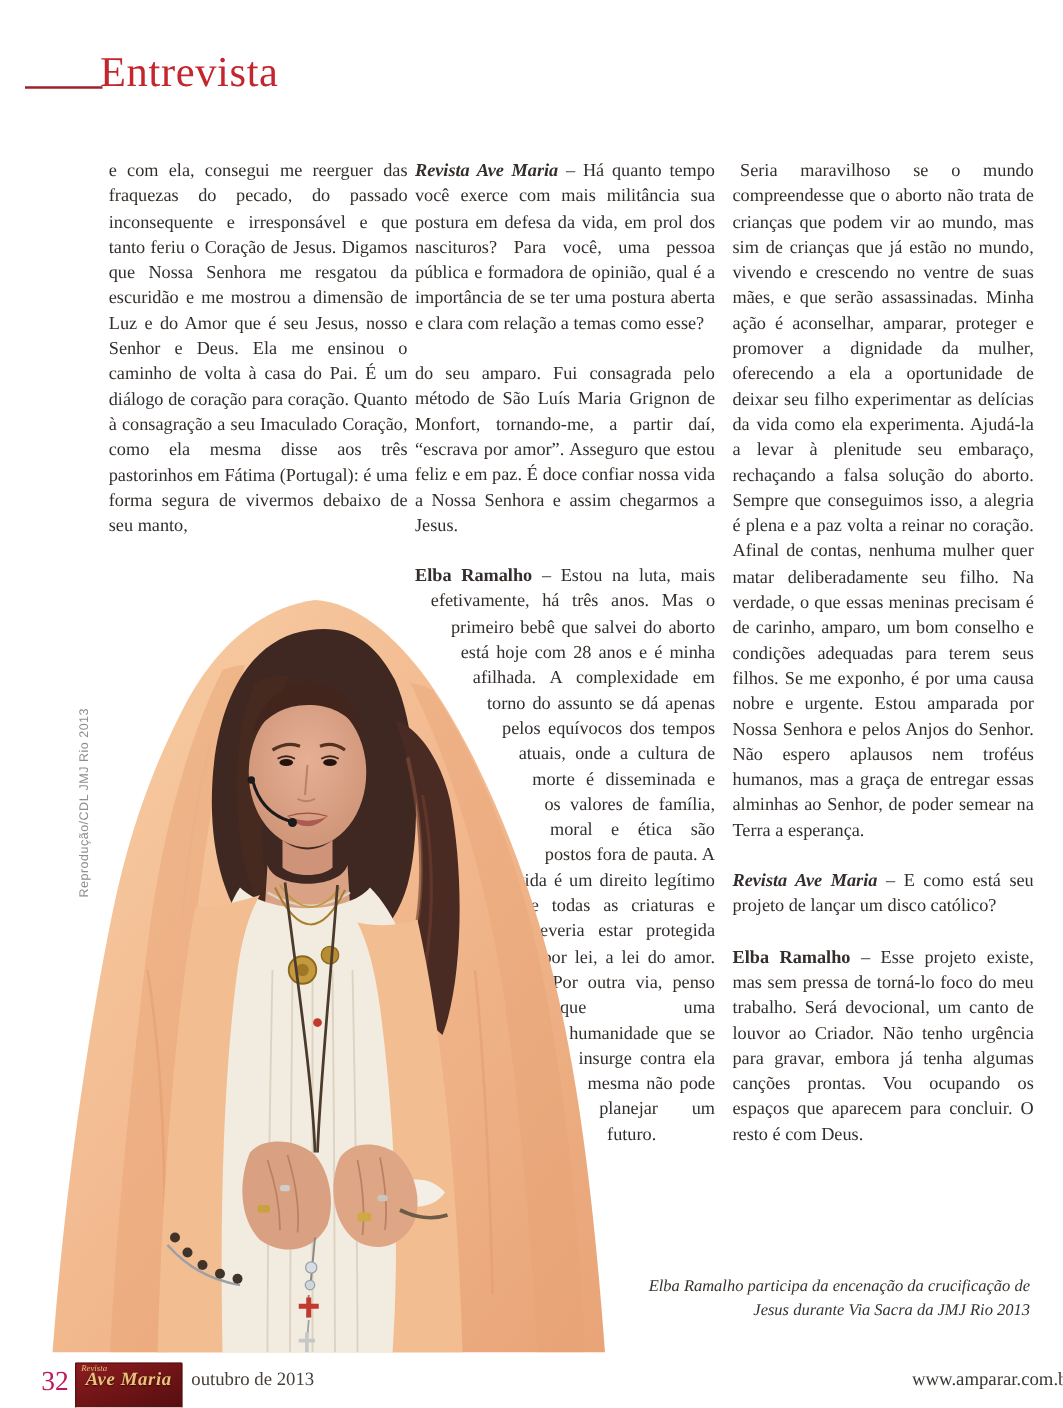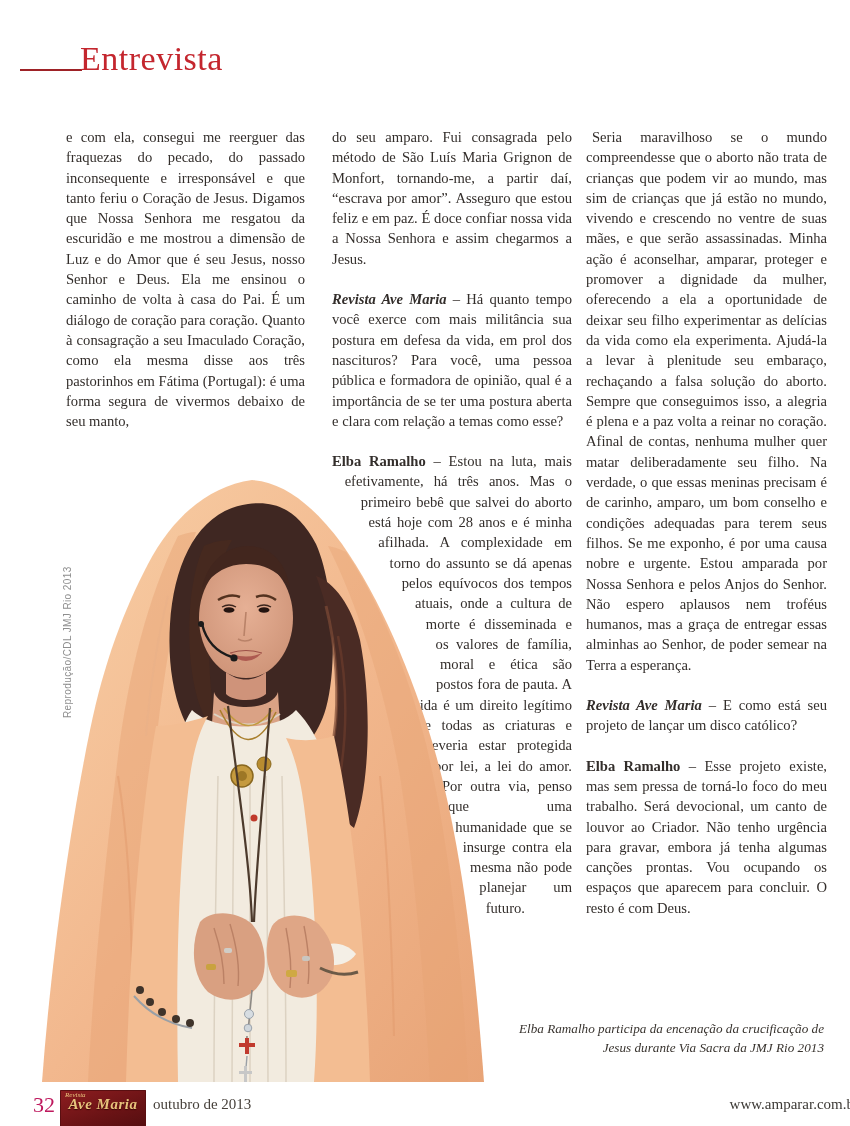--- a/index.html
+++ b/index.html
@@ -10,21 +10,21 @@
   
   .header-rule{position:absolute;left:0;top:69px;width:62px;height:2px;background:#9e2227;}
   .header-title{
     position:absolute;left:60px;top:40px;margin:0;font-weight:normal;
     font-size:34px;letter-spacing:0.5px;color:#c4262e;
   }
   
   .col{position:absolute;top:127px;font-size:14.6px;line-height:20.3px;
        text-align:justify;hyphens:auto;-webkit-hyphens:auto;}
   .col p{margin:0 0 20px 0;}
-  .col1{left:46px;width:239px;}
+  .col1{left:67px;width:239px;}
   .col2{left:312px;width:240px;}
   .col3{left:566px;width:241px;}
   .first-indent{text-indent:6px;}
   .q-lead{font-weight:bold;font-style:italic;}
   .a-lead{font-weight:bold;}
   
   .wrap-shape{
     float:left;width:154px;height:478px;
     shape-outside:polygon(0px 36px,22px 44px,30px 64px,38px 85px,48px 105px,60px 126px,
       72px 146px,86px 167px,96px 187px,106px 208px,108px 222px,82px 230px,78px 252px,
@@ -61,22 +61,22 @@
 <div class="page">
 
   <div class="header-rule"></div>
   <h1 class="header-title">Entrevista</h1>
 
   <div class="col col1">
     <p>e com ela, consegui me reerguer das fraquezas do pecado, do passado inconsequente e irresponsável e que tanto feriu o Coração de Jesus. Digamos que Nossa Senhora me resgatou da escuridão e me mostrou a dimensão de Luz e do Amor que é seu Jesus, nosso Senhor e Deus. Ela me ensinou o caminho de volta à casa do Pai. É um diálogo de coração para coração. Quanto à consagração a seu Imaculado Coração, como ela mesma disse aos três pastorinhos em Fátima (Portugal): é uma forma segura de vivermos debaixo de seu manto,</p>
   </div>
 
   <div class="col col2">
+    <p><span class="q-lead">Revista Ave Maria</span><span> – Há quanto tempo você exerce com mais militância sua postura em defesa da vida, em prol dos nascituros? Para você, uma pessoa pública e formadora de opinião, qual é a importância de se ter uma postura aberta e clara com relação a temas como esse?</span></p>
     <p>do seu amparo. Fui consagrada pelo método de São Luís Maria Grignon de Monfort, tornando-me, a partir daí, “escrava por amor”. Asseguro que estou feliz e em paz. É doce confiar nossa vida a Nossa Senhora e assim chegarmos a Jesus.</p>
-    <p><span class="q-lead">Revista Ave Maria</span><span> – Há quanto tempo você exerce com mais militância sua postura em defesa da vida, em prol dos nascituros? Para você, uma pessoa pública e formadora de opinião, qual é a importância de se ter uma postura aberta e clara com relação a temas como esse?</span></p>
     <p><span class="wrap-shape"></span><span class="a-lead">Elba Ramalho</span><span> – Estou na luta, mais efetivamente, há três anos. Mas o primeiro bebê que salvei do aborto está hoje com 28 anos e é minha afilhada. A complexidade em torno do assunto se dá apenas pelos equívocos dos tempos atuais, onde a cultura de morte é disseminada e os valores de família, moral e ética são postos fora de pauta. A vida é um direito legítimo de todas as criaturas e deveria estar protegida por lei, a lei do amor. Por outra via, penso que uma humanidade que se insurge contra ela mesma não pode planejar um futuro.</span></p>
   </div>
 
   <div class="col col3">
     <p class="first-indent">Seria maravilhoso se o mundo compreendesse que o aborto não trata de crianças que podem vir ao mundo, mas sim de crianças que já estão no mundo, vivendo e crescendo no ventre de suas mães, e que serão assassinadas. Minha ação é aconselhar, amparar, proteger e promover a dignidade da mulher, oferecendo a ela a oportunidade de deixar seu filho experimentar as delícias da vida como ela experimenta. Ajudá-la a levar à plenitude seu embaraço, rechaçando a falsa solução do aborto. Sempre que conseguimos isso, a alegria é plena e a paz volta a reinar no coração. Afinal de contas, nenhuma mulher quer matar deliberadamente seu filho. Na verdade, o que essas meninas precisam é de carinho, amparo, um bom conselho e condições adequadas para terem seus filhos. Se me exponho, é por uma causa nobre e urgente. Estou amparada por Nossa Senhora e pelos Anjos do Senhor. Não espero aplausos nem troféus humanos, mas a graça de entregar essas alminhas ao Senhor, de poder semear na Terra a esperança.</p>
     <p><span class="q-lead">Revista Ave Maria</span><span> – E como está seu projeto de lançar um disco católico?</span></p>
     <p><span class="a-lead">Elba Ramalho</span><span> – Esse projeto existe, mas sem pressa de torná-lo foco do meu trabalho. Será devocional, um canto de louvor ao Criador. Não tenho urgência para gravar, embora já tenha algumas canções prontas. Vou ocupando os espaços que aparecem para concluir. O resto é com Deus.</span></p>
   </div>
 
   <svg class="photo" width="462" height="606" viewBox="0 0 462 606" aria-hidden="true">

